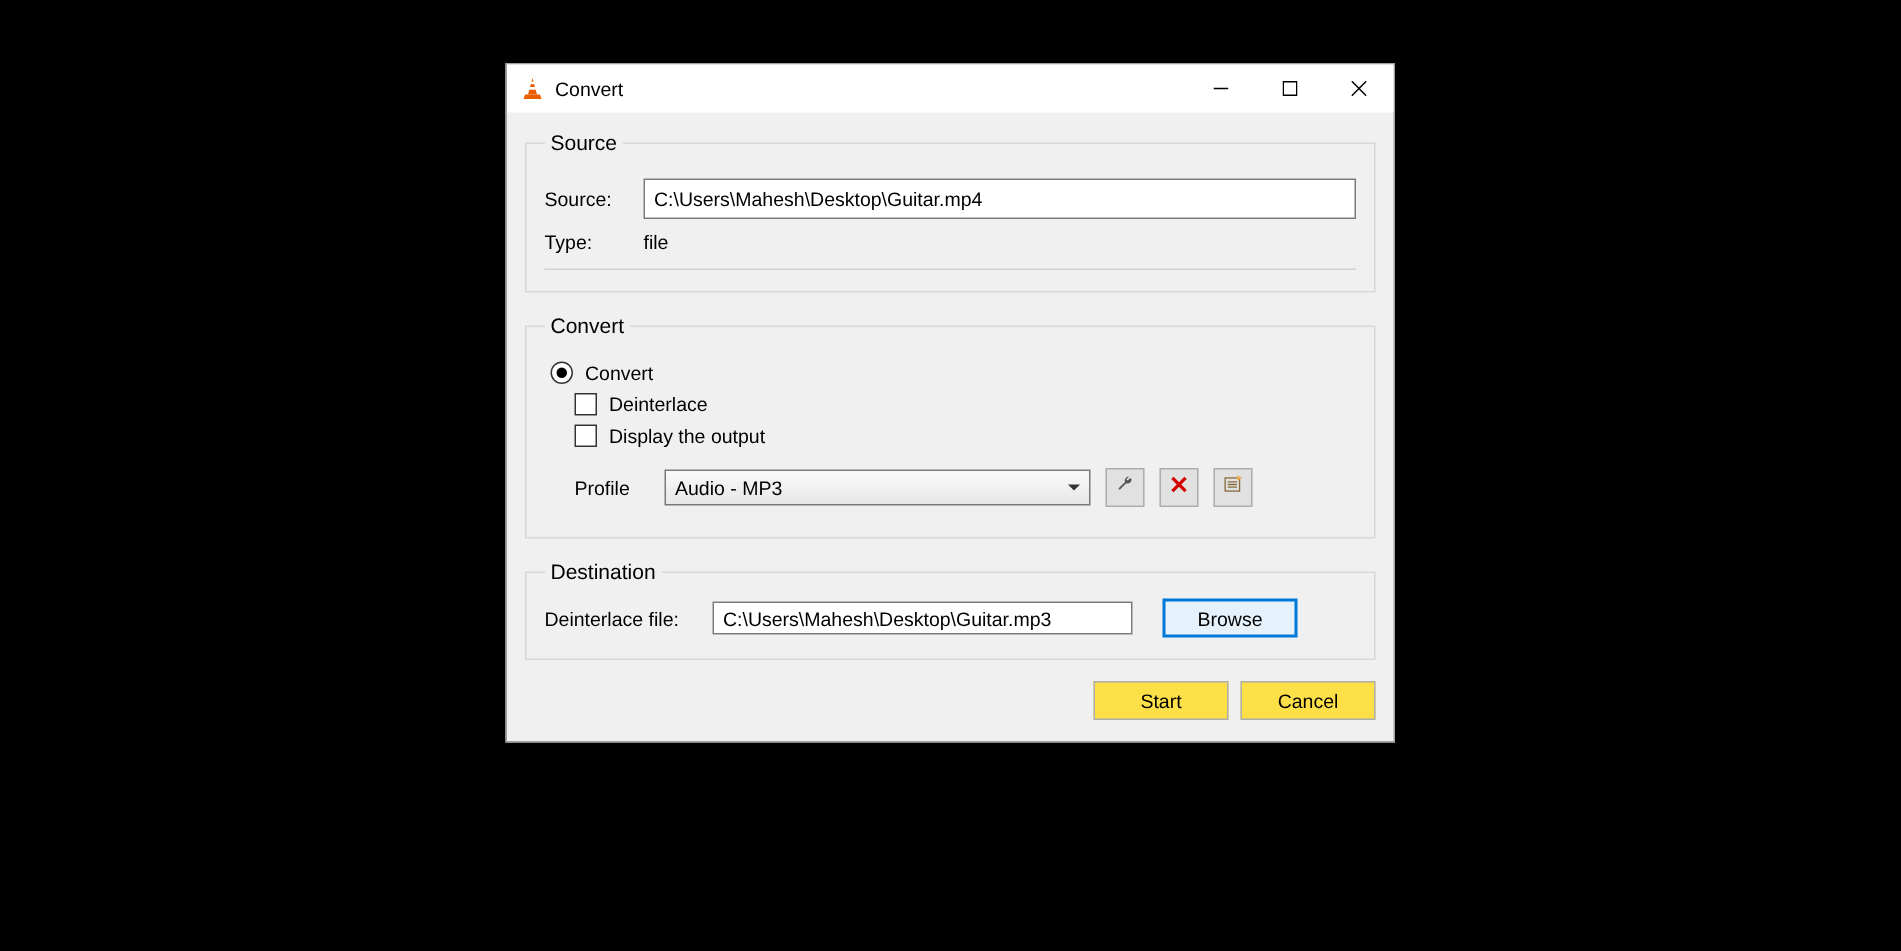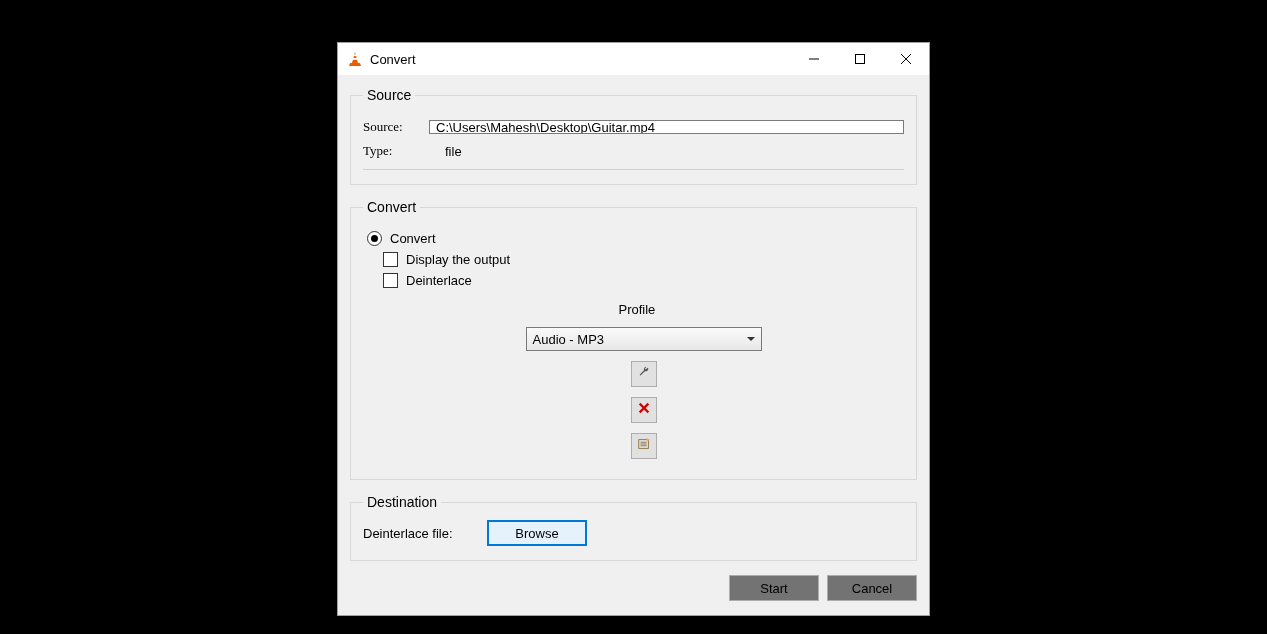--- a/index.html
+++ b/index.html
@@ -79,35 +79,34 @@
       align-items: center;
       gap: 8px;
       margin: 6px 0;
     }
     .lbl {
       font-size: 13px;
       color: #000;
     }
     .lbl-source {
       width: 58px;
-      font-family: Liberation Serif, serif;
     }
     .text-input {
       flex: 1;
-      height: 14px;
+      height: 27px;
       border: 1px solid #7a7a7a;
       background: #fff;
       font-size: 13px;
       padding: 0 6px;
       outline: none;
     }
     .type-row {
       display: flex;
       align-items: center;
-      gap: 24px;
+      gap: 8px;
       margin: 8px 0 0 0;
     }
     .rule {
       border: none;
       border-top: 1px solid #d0d0d0;
       margin: 10px 0 0 0;
     }
     .radio-row, .check-row {
       display: flex;
       align-items: center;
@@ -141,28 +140,27 @@
     }
     .settings-inner {
       margin-left: 0;
     }
     .profile-row {
       display: flex;
       align-items: center;
       gap: 10px;
       margin: 14px 0 6px 0;
       margin-left: 20px;
-      flex-direction: column;
     }
     .profile-label {
       font-size: 13px;
       width: 50px;
     }
     .select {
-      width: 236px;
+      width: 284px;
       height: 24px;
       background: linear-gradient(#fafafa, #e7e7e7);
       border: 1px solid #7a7a7a;
       display: flex;
       align-items: center;
       padding: 0 6px;
       font-size: 13px;
       position: relative;
     }
     .select .caret {
@@ -206,31 +204,31 @@
       height: 22px;
       border: 1px solid #7a7a7a;
       background: #fff;
       font-size: 13px;
       padding: 0 6px;
       outline: none;
     }
     .btn {
       height: 26px;
       border: 1px solid #adadad;
-      background: #737373;
+      background: #fde047;
       font-size: 13px;
       padding: 0 18px;
       display: flex;
       align-items: center;
       justify-content: center;
     }
     .btn.browse {
       border: 2px solid #0078d7;
       background: #e5f1fb;
-      width: 100px;
+      width: 90px;
       padding: 0;
       margin-left: 12px;
     }
     .footer {
       display: flex;
       justify-content: flex-end;
       gap: 8px;
       padding: 0 0 2px 0;
     }
     .footer .btn {
@@ -290,25 +288,25 @@
       <legend>Convert</legend>
 
       <div class="radio-row">
         <span class="radio checked"></span>
         <span class="lbl">Convert</span>
       </div>
 
       <div class="settings-inner">
         <div class="check-row">
           <span class="checkbox"></span>
-          <span class="lbl">Display the output</span>
+          <span class="lbl">Deinterlace</span>
         </div>
         <div class="check-row">
           <span class="checkbox"></span>
-          <span class="lbl">Deinterlace</span>
+          <span class="lbl">Display the output</span>
         </div>
 
         <div class="profile-row">
           <span class="profile-label">Profile</span>
           <div class="select">
             <span>Audio - MP3</span>
             <span class="caret"></span>
           </div>
           <div class="tool-btn">
             <span>
@@ -337,20 +335,21 @@
           </div>
         </div>
       </div>
 
     </fieldset>
 
     <fieldset>
       <legend>Destination</legend>
       <div class="dest-row">
         <span class="dest-label">Deinterlace file:</span>
+        <input class="dest-input" type="text" value="C:\Users\Mahesh\Desktop\Guitar.mp3" style="">
         <div class="btn browse">
           <span>Browse</span>
         </div>
       </div>
     </fieldset>
 
     <div class="footer">
       <div class="btn">
         <span>Start</span>
       </div>

